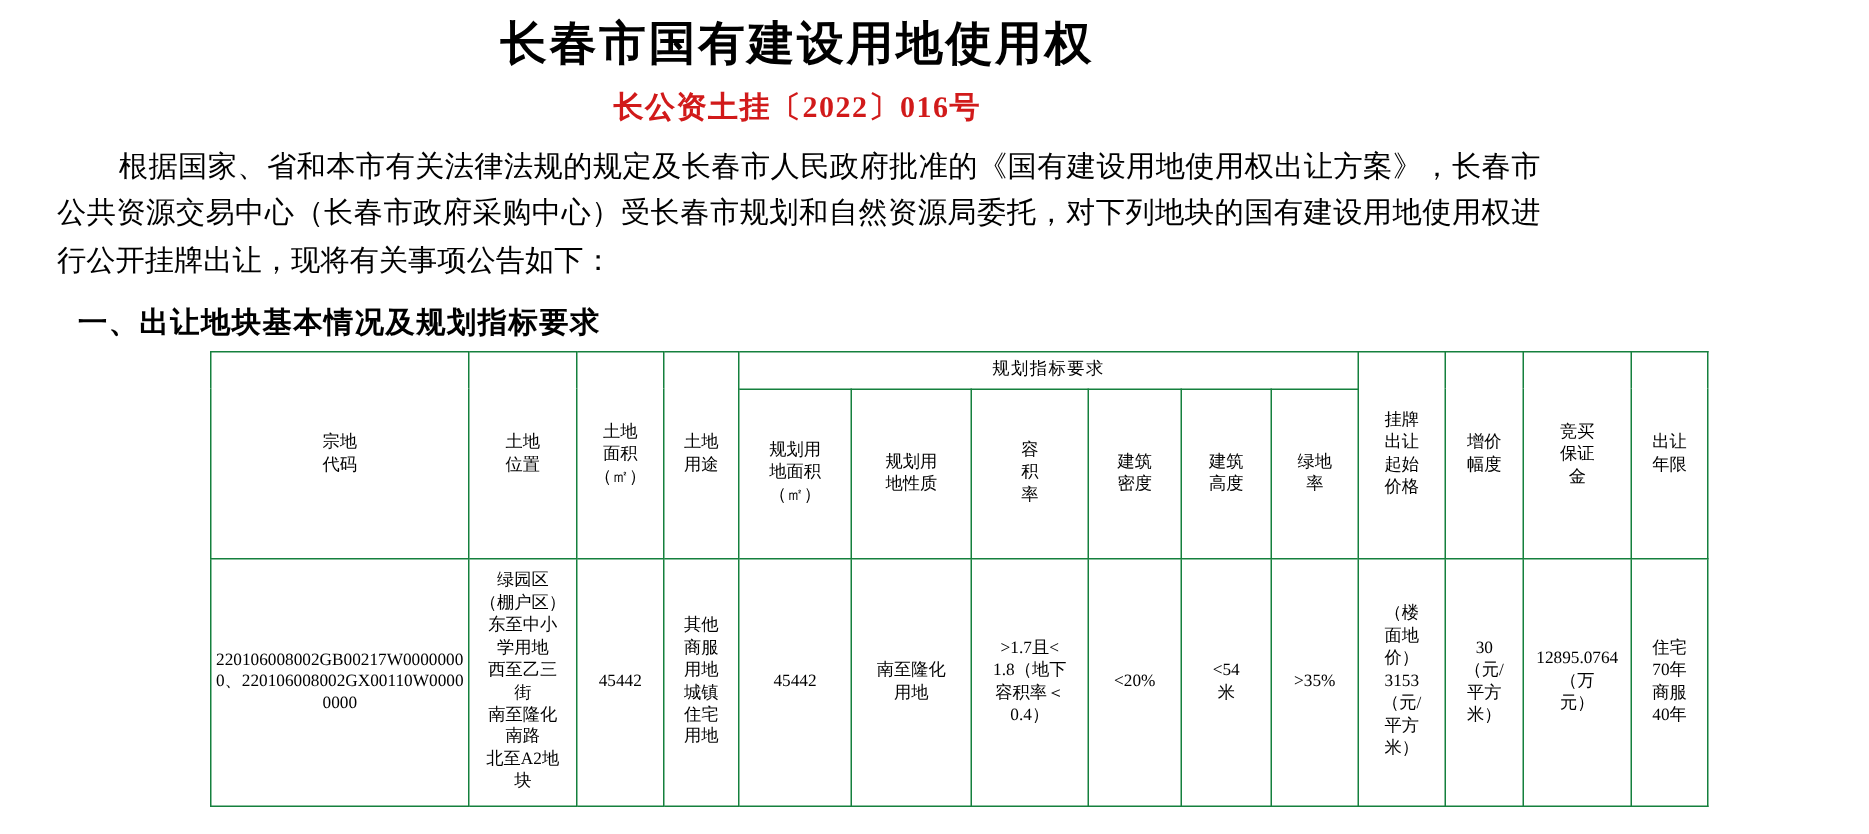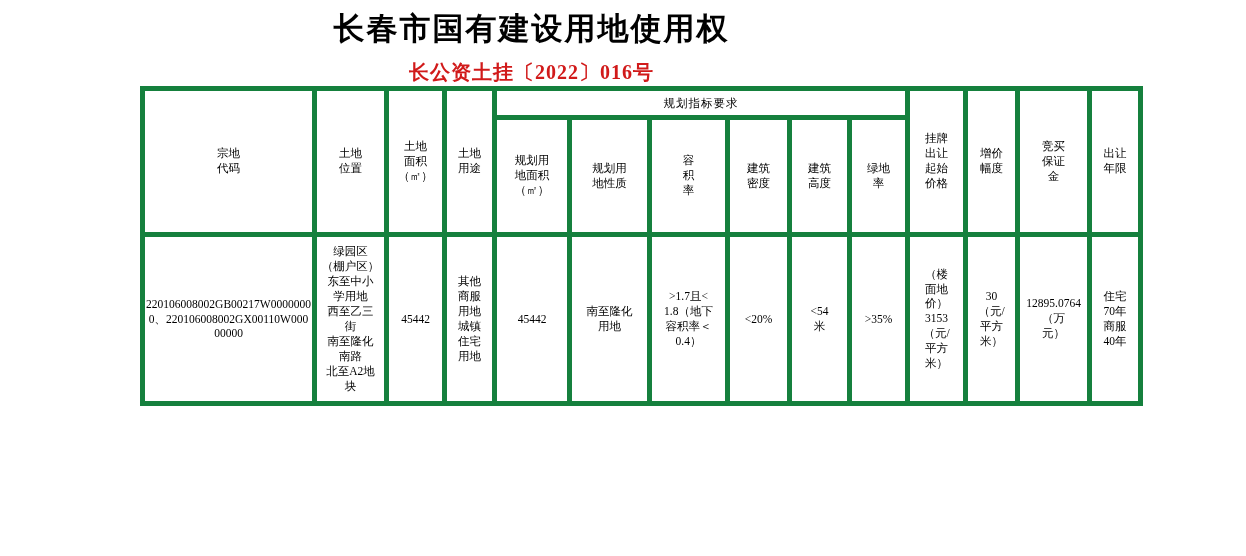--- a/index.html
+++ b/index.html
@@ -63,21 +63,21 @@
     margin-right: 0;
     width: 998px;
   }
   table.land-table {
     border-collapse: collapse;
     width: 998px;
     table-layout: fixed;
   }
   table.land-table th,
   table.land-table td {
-    border: 5px solid #15803d;
+    border: 1px solid #15803d;
     text-align: center;
     vertical-align: middle;
     font-size: 11.5px;
     line-height: 1.25;
     padding: 2px 1px;
     word-break: break-all;
     font-family: "Liberation Serif", "DejaVu Serif", serif;
   }
   table.land-table th {
     font-weight: normal;
@@ -107,21 +107,23 @@
 </head>
 <body>
 
 <div class="page">
 
   <div class="title-block">
     <div class="doc-title-line">长春市国有建设用地使用权</div>
     <div class="doc-number">长公资土挂〔2022〕016号</div>
   </div>
 
-
+  <div class="body-text"><span class="indent"></span><span>根据国家、省和本市有关法律法规的规定及长春市人民政府批准的《国有建设用地使用权出让方案》，长春市公共资源交易中心（长春市政府采购中心）受长春市规划和自然资源局委托，对下列地块的国有建设用地使用权进行公开挂牌出让，现将有关事项公告如下：</span></div>
+
+  <div class="section-heading">一、出让地块基本情况及规划指标要求</div>
 
   <div class="table-wrap">
     <table class="land-table">
       <colgroup>
         <col style="width:172px">
         <col style="width:72px">
         <col style="width:58px">
         <col style="width:50px">
         <col style="width:75px">
         <col style="width:80px">

